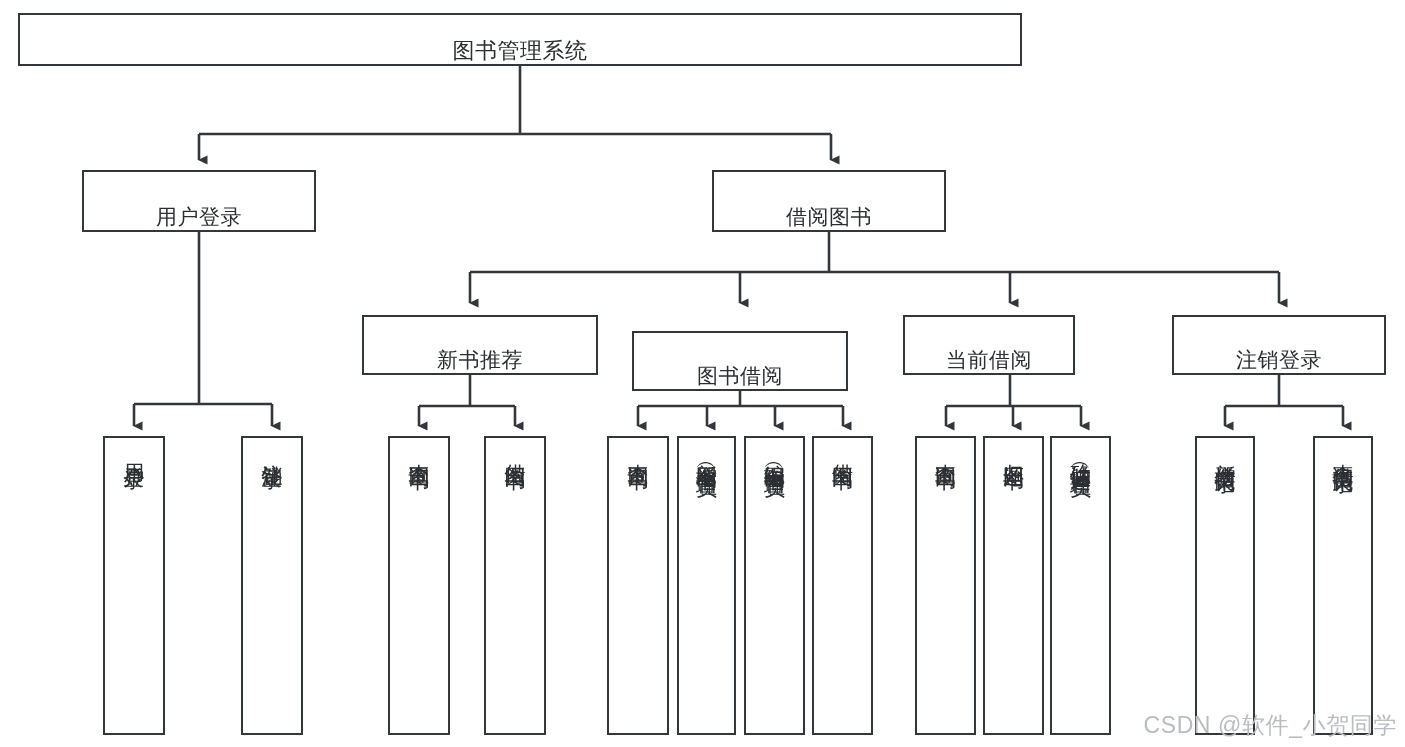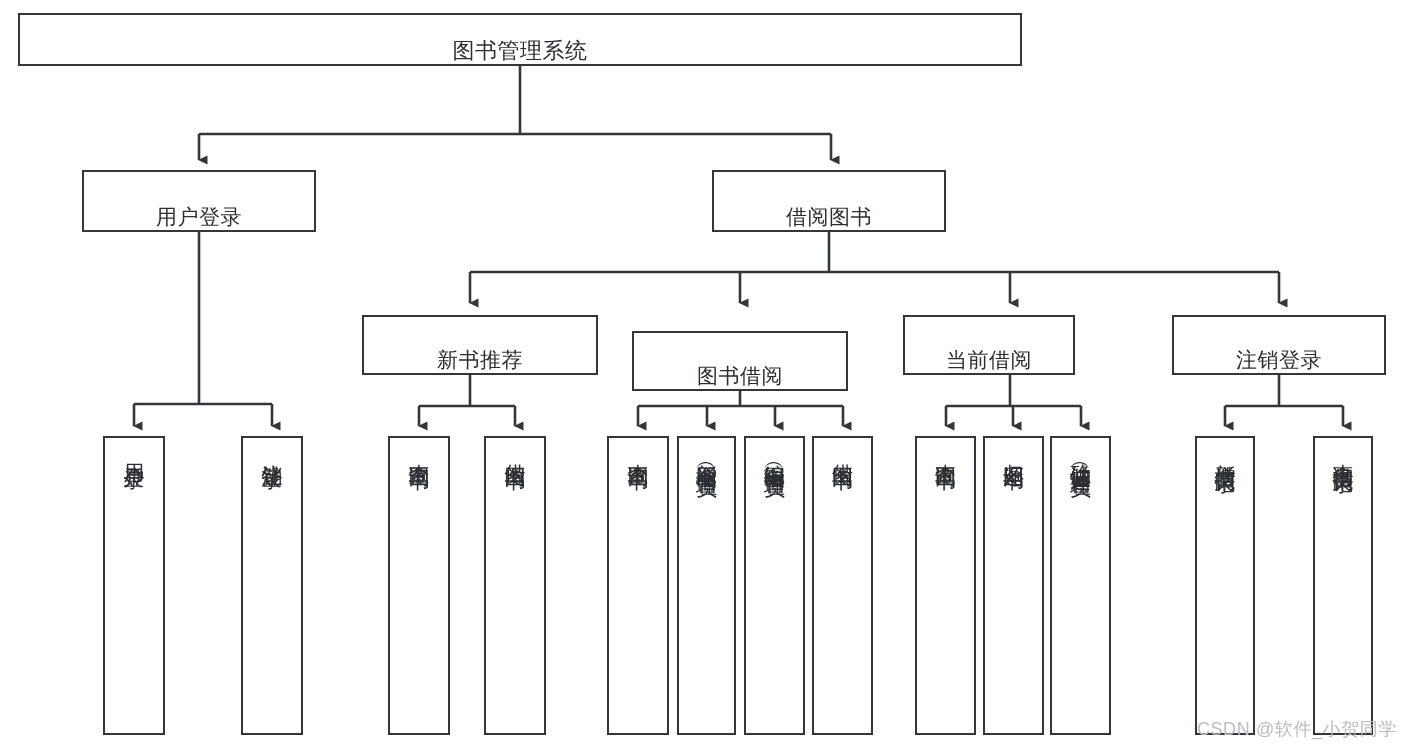--- a/index.html
+++ b/index.html
@@ -63,21 +63,21 @@
     text-orientation: upright;
     font-size: 21px;
     line-height: 1.05;
     letter-spacing: 2px;
     white-space: nowrap;
   }
   #watermark {
     position: absolute;
     right: 8px;
     bottom: 6px;
-    font-size: 18px;
+    font-size: 23px;
     color: #b9bcc0;
     letter-spacing: 0.6px;
     white-space: nowrap;
     z-index: 5;
     font-family: "Liberation Sans", "DejaVu Sans", sans-serif;
   }
 </style>
 </head>
 <body>
 

